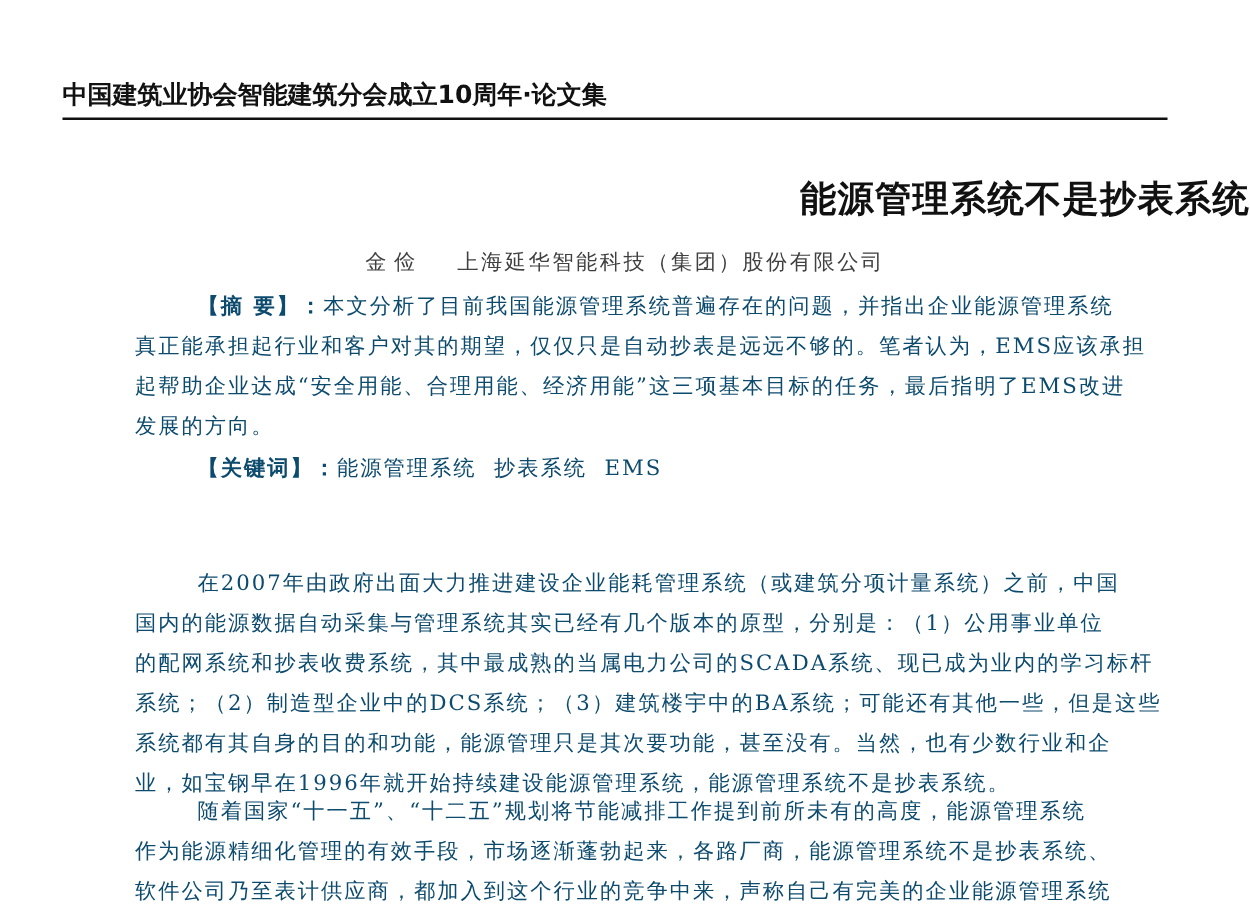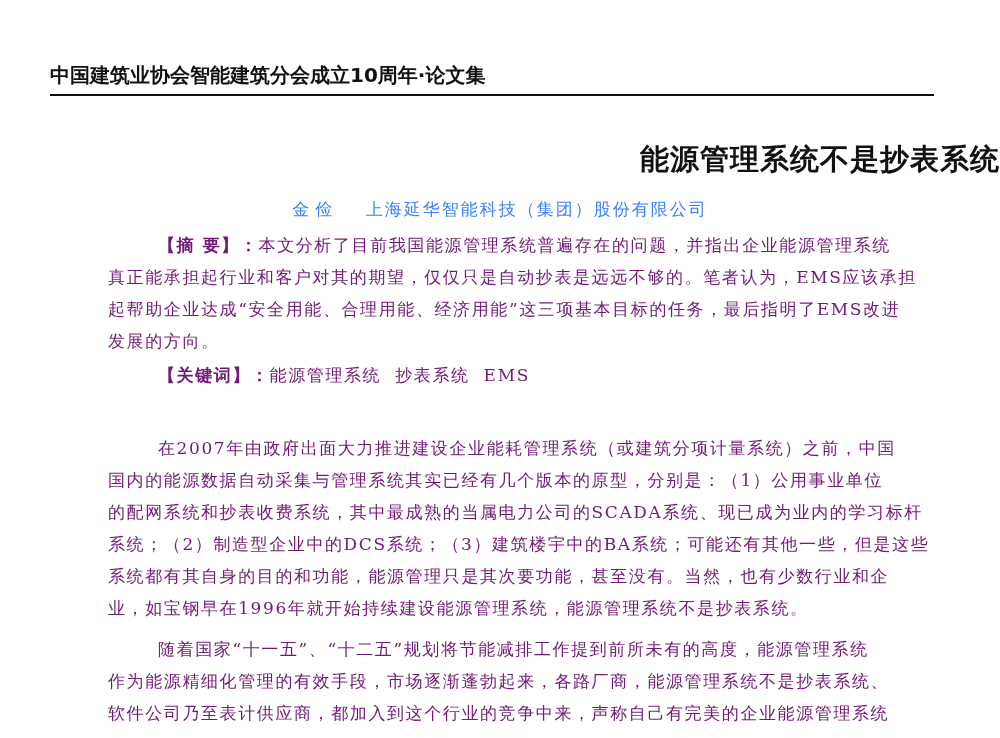--- a/index.html
+++ b/index.html
@@ -48,36 +48,36 @@
       color: #111;
     }
     .byline {
       position: absolute;
       left: 0;
       width: 1000px;
       top: 198px;
       text-align: center;
       font-size: 17px;
       letter-spacing: 2px;
-      color: #3b82f6;
+      color: #404040;
     }
     .byline .author { margin-right: 20px; letter-spacing: 6px; }
     .text-block {
       position: absolute;
       left: 108px;
       width: 790px;
       font-size: 17px;
       line-height: 32px;
       letter-spacing: 1.6px;
       text-align: justify;
-      color: #701a75;
+      color: #0c4a6e;
     }
     .abstract { top: 229px; }
     .keywords { top: 359px; }
-    .body-p1 { top: 432px; }
+    .body-p1 { top: 451px; }
     .body-p2 { top: 633px; }
     .label-bold {
       font-family: "DejaVu Sans", "Liberation Sans", sans-serif;
       font-weight: bold;
     }
     .first-indent { padding-left: 50px; }
     .line { display: block; white-space: nowrap; }
   </style>
 </head>
 <body>

